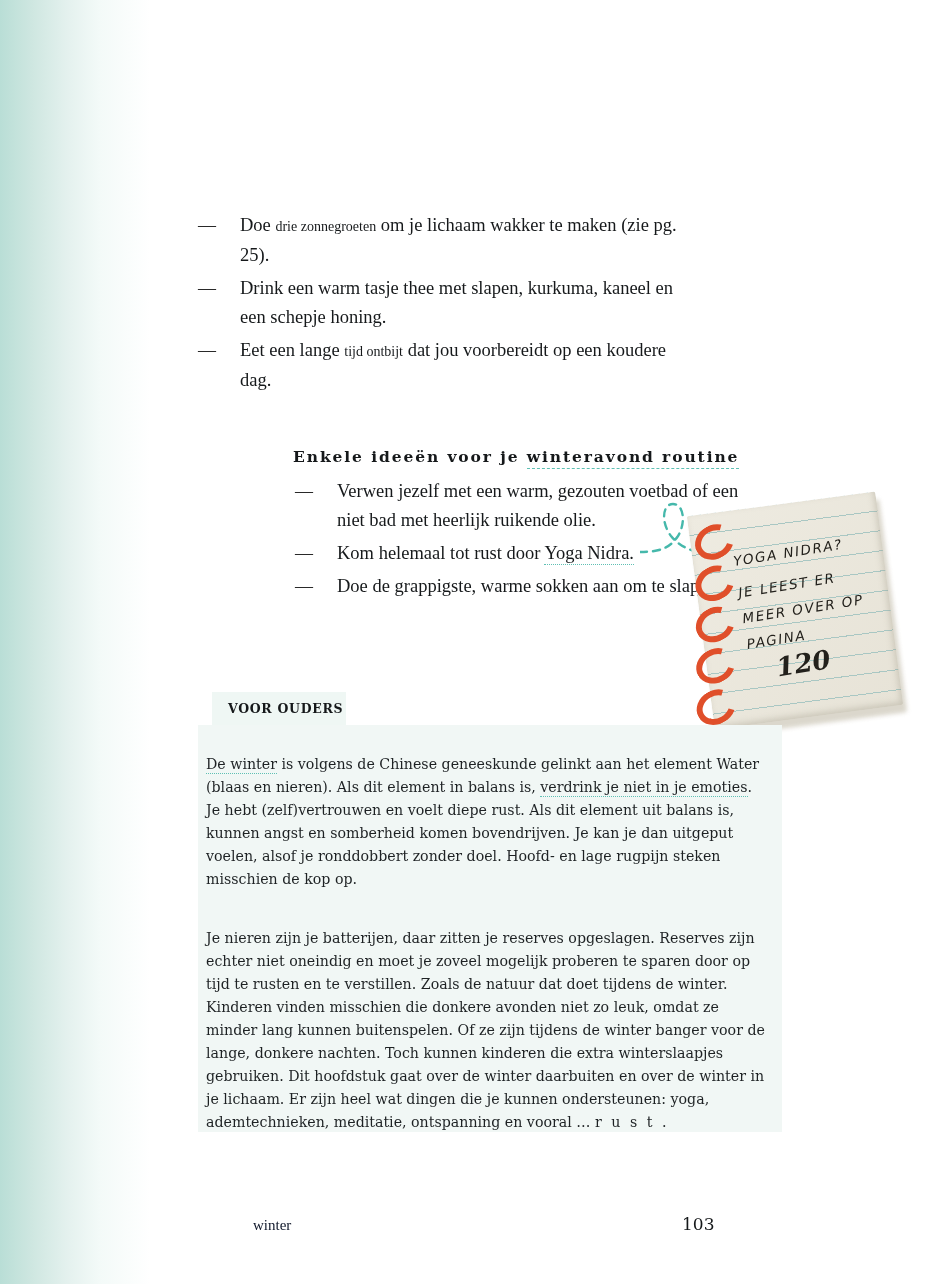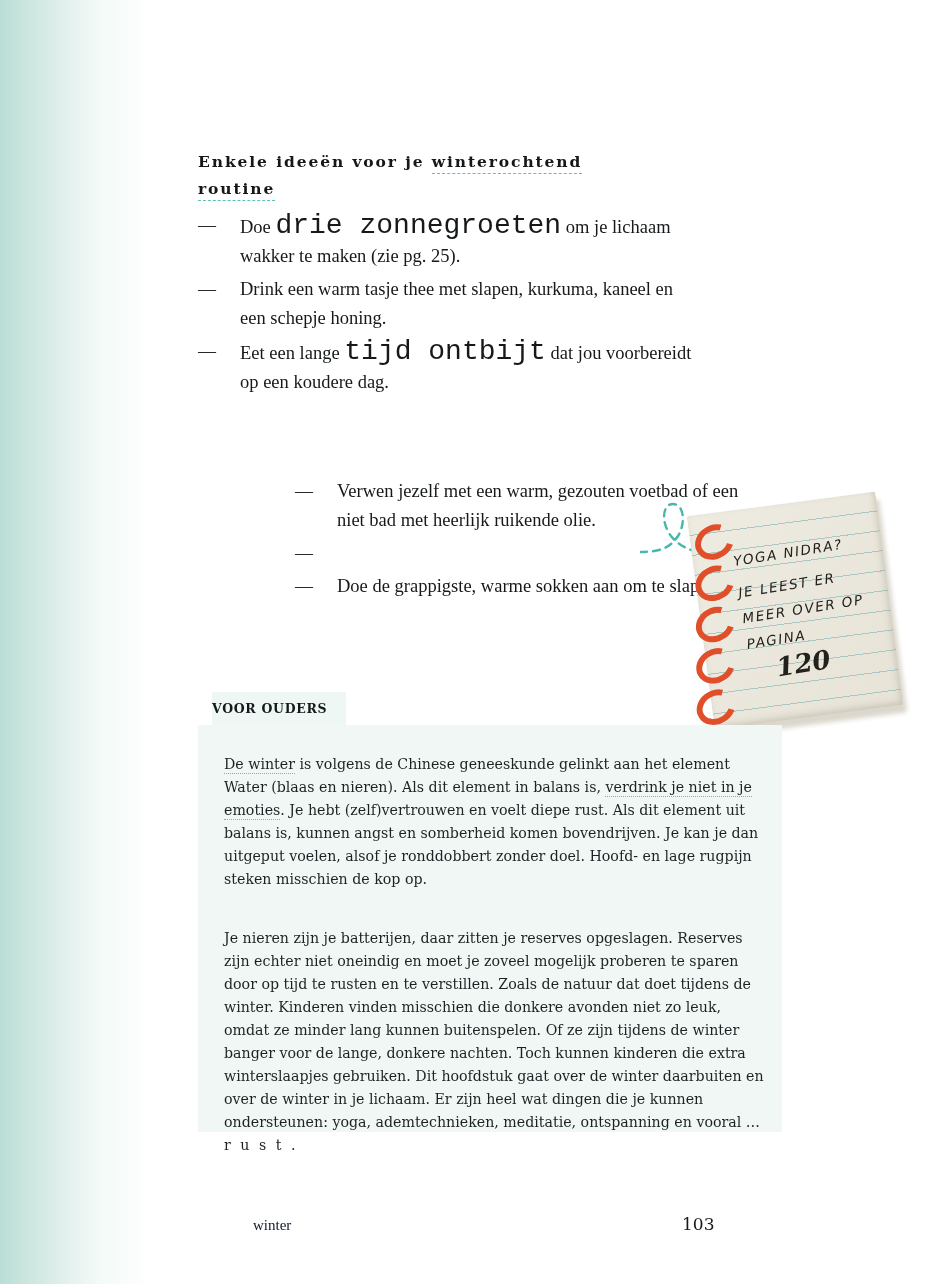--- a/index.html
+++ b/index.html
@@ -63,22 +63,22 @@
     line-height: 29px;
     color: #1b1b1b;
   }
   .btext {
     font-family: "Liberation Serif", serif;
     font-size: 18.5px;
     line-height: 29px;
     color: #16191b;
   }
   .big {
-    font-family: Liberation Mono, monospace;
-    font-size: 28px;
+    font-family: Liberation Serif, serif;
+    font-size: 14px;
   }
   .dotted {
     border-bottom: 1.5px dotted #5fc0b4;
     padding-bottom: 1px;
   }
 
   
   .arrow-wrap {
     position: absolute;
     left: 640px; top: 490px;
@@ -154,37 +154,37 @@
   }
 
   
   .vo-tab {
     position: absolute;
     left: 212px; top: 692px;
     width: 134px; height: 33px;
     background: #eff7f4;
     display: flex;
     align-items: center;
-    padding-left: 0;
+    padding-left: 16px;
     box-sizing: border-box;
   }
   .vo-tab span {
     font-family: "DejaVu Serif", "Liberation Serif", serif;
     font-weight: bold;
     font-size: 12.5px;
     letter-spacing: .7px;
     color: #15181a;
   }
   .vo-box {
     position: absolute;
     left: 198px; top: 725px;
     width: 584px; height: 407px;
     background: #f1f7f5;
     box-sizing: border-box;
-    padding: 28px 16px 20px 26px;
+    padding: 28px 16px 20px 8px;
   }
   .vo-p {
     font-family: "DejaVu Serif", "Liberation Serif", serif;
     font-size: 14.2px;
     line-height: 23px;
     color: #1e2224;
     margin: 0;
   }
   .vo-p + .vo-p { margin-top: 36px; }
   .spaced { letter-spacing: 2.5px; }
@@ -206,53 +206,53 @@
     color: #15181a;
   }
 </style>
 </head>
 <body>
 
 <div class="page">
 
   <div class="left-gradient"></div>
 
-  <div class="sec-heading" style="left:198px; top:148px; width:460px;">
-    <span>Enkele ideeën voor je </span><span class="dashline">winterochtend</span><br>
-    <span class="dashline">routine</span>
-  </div>
 
   <div class="blist" style="left:198px; top:211px; width:500px;">
 
     <div class="brow">
       <div class="bdash">—</div>
       <div class="btext"><span>Doe </span><span class="big">drie zonnegroeten</span><span> om je lichaam wakker te maken (zie pg. 25).</span></div>
     </div>
 
     <div class="brow" style="margin-top:4px;">
       <div class="bdash">—</div>
       <div class="btext"><span>Drink een warm tasje thee met slapen, kurkuma, kaneel en een schepje honing.</span></div>
     </div>
 
     <div class="brow" style="margin-top:4px;">
       <div class="bdash">—</div>
       <div class="btext"><span>Eet een lange </span><span class="big">tijd ontbijt</span><span> dat jou voorbereidt op een koudere dag.</span></div>
     </div>
   </div>
 
+  <div class="sec-heading" style="left:293px; top:443px; width:520px; white-space:nowrap;">
+    <span>Enkele ideeën voor je </span><span class="dashline">winteravond routine</span>
+  </div>
 
   <div class="blist" style="left:295px; top:477px; width:470px;">
 
     <div class="brow">
       <div class="bdash">—</div>
       <div class="btext"><span>Verwen jezelf met een warm, gezouten voetbad of een niet bad met heerlijk ruikende olie.</span></div>
     </div>
 
     <div class="brow" style="margin-top:4px;">
       <div class="bdash">—</div>
+      <div class="btext"><span>Kom helemaal tot rust door </span><span class="dotted">Yoga Nidra.</span></div>
     </div>
 
     <div class="brow" style="margin-top:4px;">
       <div class="bdash">—</div>
       <div class="btext"><span>Doe de grappigste, warme sokken aan om te slapen.</span></div>
     </div>
   </div>
 
   <div class="arrow-wrap">
     <svg width="130" height="90" viewBox="0 0 130 90">

